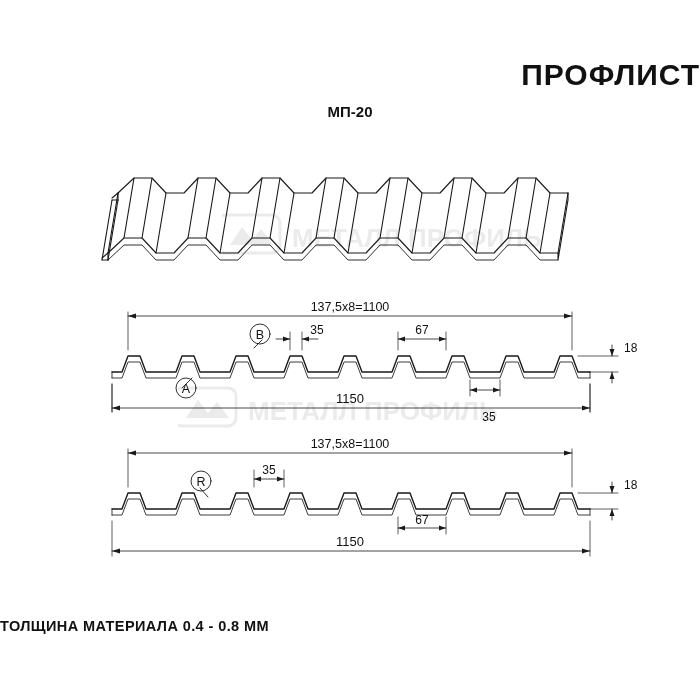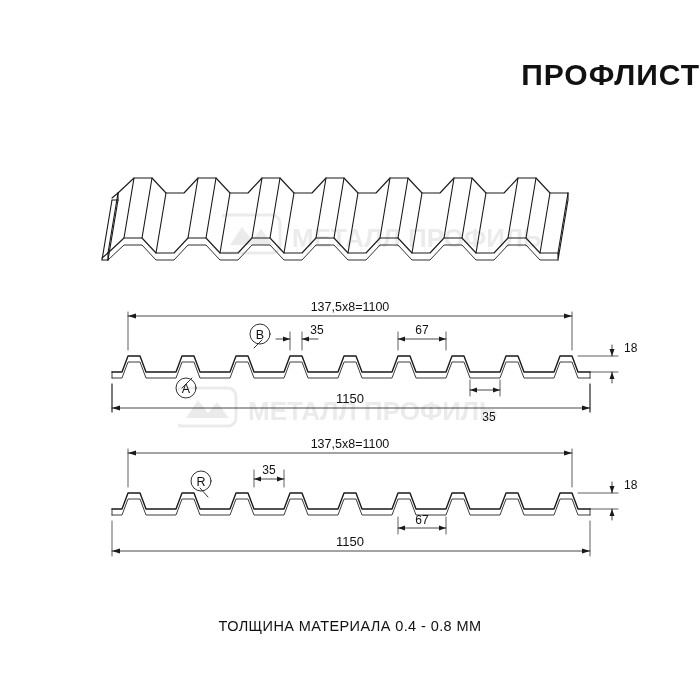--- a/index.html
+++ b/index.html
@@ -38,23 +38,22 @@
     text-align: center;
     font-size: 15px;
     font-weight: bold;
     color: #111;
   }
   .footnote {
     position: absolute;
     left: 0;
     right: 0;
     top: 618px;
-    text-align: center;
     font-size: 14.5px;
-    font-weight: normal;
+    font-weight: bold;
     letter-spacing: 0.4px;
     color: #111;
   }
   .art {
     position: absolute;
     left: 0;
     top: 0;
     width: 700px;
     height: 700px;
   }
@@ -64,20 +63,21 @@
     pointer-events: none;
   }
   .wm svg { display: block; }
 </style>
 </head>
 <body>
 
 <div class="page">
 
   <div class="title">ПРОФЛИСТ</div>
+  <div class="subtitle">МП-20</div>
 
   <div class="wm" style="left:222px; top:205px;">
     <svg width="320" height="70" viewBox="0 0 320 70">
       <g fill="#d8d8d8">
         <path d="M4 10 h46 a8 8 0 0 1 8 8 v22 a8 8 0 0 1 -8 8 h-46 a8 8 0 0 1 -8 -8 v-22 a8 8 0 0 1 8 -8 z" fill="none" stroke="#d8d8d8" stroke-width="3"></path>
         <path d="M8 40 l12 -18 l10 13 l9 -11 l12 16 z" fill="#d8d8d8"></path>
         <text x="70" y="42" font-family="Liberation Sans, sans-serif" font-size="26" font-weight="bold" fill="#d8d8d8">МЕТАЛЛ ПРОФИЛЬ</text>
       </g>
     </svg>
   </div>

